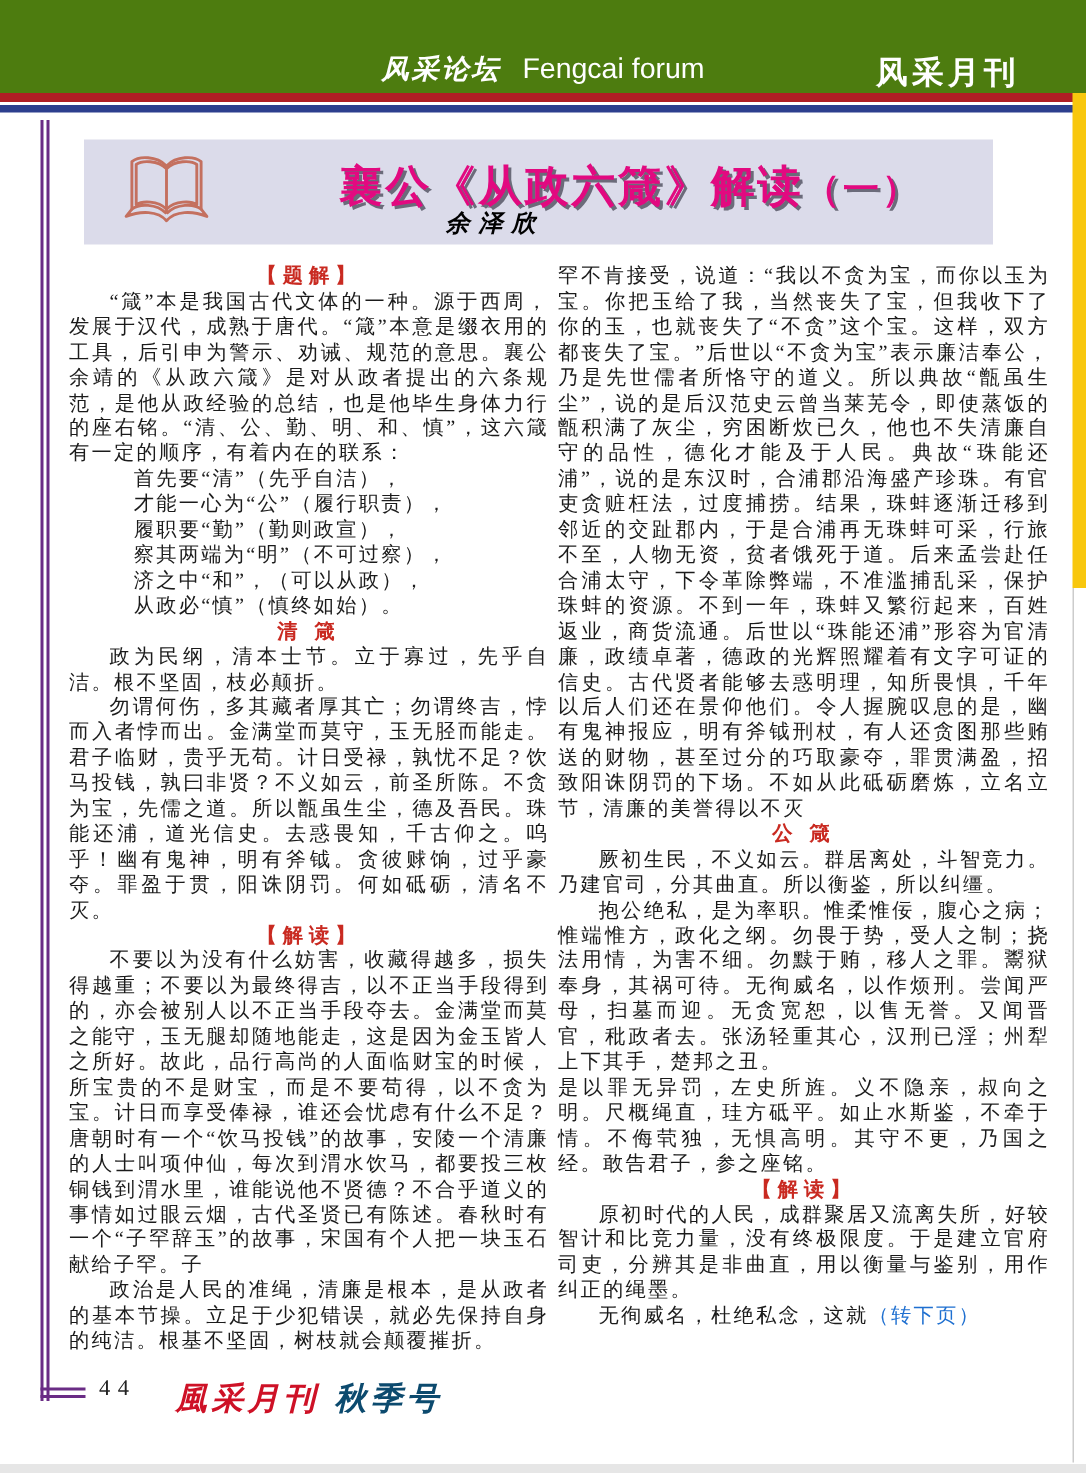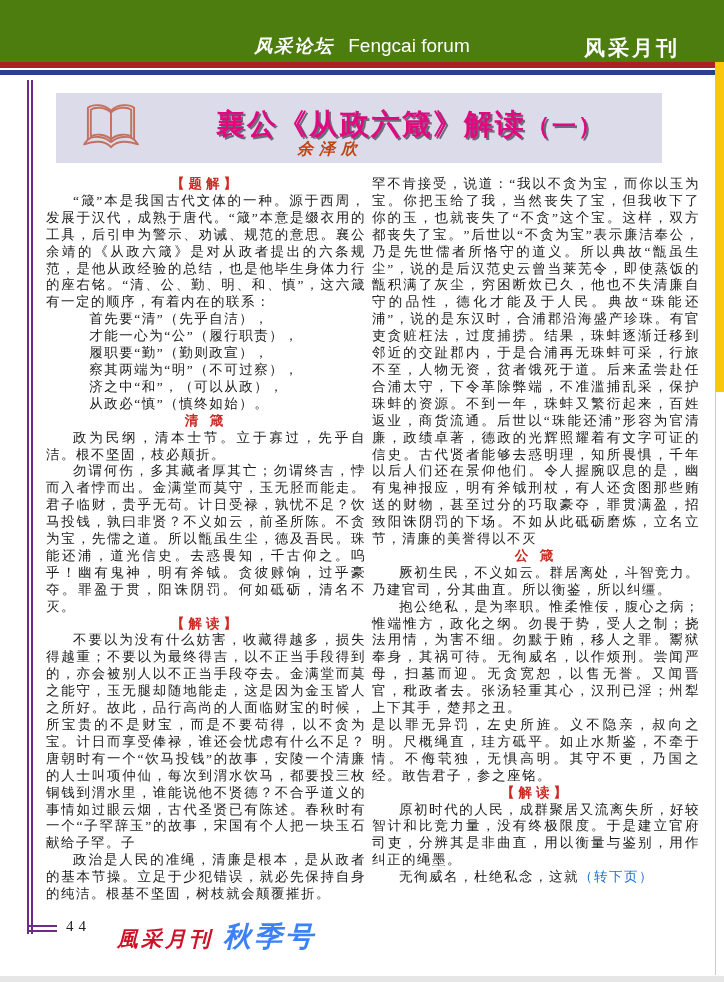--- a/index.html
+++ b/index.html
@@ -13,46 +13,46 @@
   .masthead{position:absolute;right:44px;top:34px;color:#fff;font-weight:bold;font-size:21px;
         letter-spacing:3px;font-family:"Liberation Sans","DejaVu Sans",sans-serif;}
   .rule-red{position:absolute;left:0;top:62px;width:724px;height:6px;background:#AF1E24;}
   .rule-blue{position:absolute;left:0;top:70px;width:724px;height:5px;background:#2C3F8E;}
   .right-strip{position:absolute;right:0;top:62px;width:9px;height:330px;background:#F8C70E;}
   .edge-line{position:absolute;right:8px;top:392px;width:1px;height:583px;background:#cccccc;}
   .bottom-edge{position:absolute;left:0;bottom:0;width:724px;height:6px;background:#e6e6e6;}
   
   .title-box{position:absolute;left:56px;top:93px;width:606px;height:70px;background:#DBDBEA;}
   .book-icon{position:absolute;left:26px;top:8px;width:58px;height:50px;}
-  .main-title{position:absolute;left:104px;top:12px;width:500px;text-align:center;
+  .main-title{position:absolute;left:114px;top:12px;width:500px;text-align:center;
         font-family:"Liberation Sans","DejaVu Sans",sans-serif;font-weight:bold;
         color:#E20980;font-size:29px;letter-spacing:2px;text-shadow:2px 2px 0 #6b6b7a;white-space:nowrap;}
   .title-suffix{font-size:24px;}
-  .author{position:absolute;left:0;top:46px;width:548px;text-align:center;color:#c2410c;
+  .author{position:absolute;left:0;top:46px;width:548px;text-align:center;color:#000000;
         font-style:italic;font-weight:bold;font-size:16px;letter-spacing:6px;}
   
   .vline1{position:absolute;left:27px;top:80px;width:2px;height:854px;background:#6A2C85;}
   .vline2{position:absolute;left:31px;top:80px;width:2px;height:854px;background:#6A2C85;}
   .hfoot1{position:absolute;left:27px;top:925px;width:30px;height:2px;background:#6A2C85;}
   .hfoot2{position:absolute;left:27px;top:930px;width:30px;height:2px;background:#6A2C85;}
   
   .col{position:absolute;top:176px;font-size:13.5px;line-height:16.9px;color:#1b1b1b;
         text-align:justify;letter-spacing:1.5px;}
   .col-left{left:46px;width:320px;}
   .col-right{left:372px;width:328px;}
   .col p{margin:0;}
   .indent{text-indent:2em;}
   .sec{color:#C92A21;font-weight:bold;text-align:center;letter-spacing:4px;margin:1px 0;}
   .verse{padding-left:3.2em;}
   .turn{color:#1E6FD0;}
   
   .footer{position:absolute;left:66px;top:918px;height:26px;white-space:nowrap;}
   .pgnum{font-size:15px;letter-spacing:5px;color:#222;vertical-align:top;}
   .mag-script{color:#CE1126;font-weight:bold;font-style:italic;font-size:21px;letter-spacing:3px;margin-left:22px;}
-  .issue-script{color:#3b82f6;font-weight:bold;font-style:italic;font-size:28px;letter-spacing:3px;margin-left:6px;}
+  .issue-script{color:#0c4a6e;font-weight:bold;font-style:italic;font-size:21px;letter-spacing:3px;margin-left:6px;}
 </style>
 </head>
 <body>
 
 <div class="page">
 
   <div class="band">
     <div class="band-center">
       <span class="forum-cn">风采论坛</span>
       <span class="forum-en">Fengcai forum</span>

